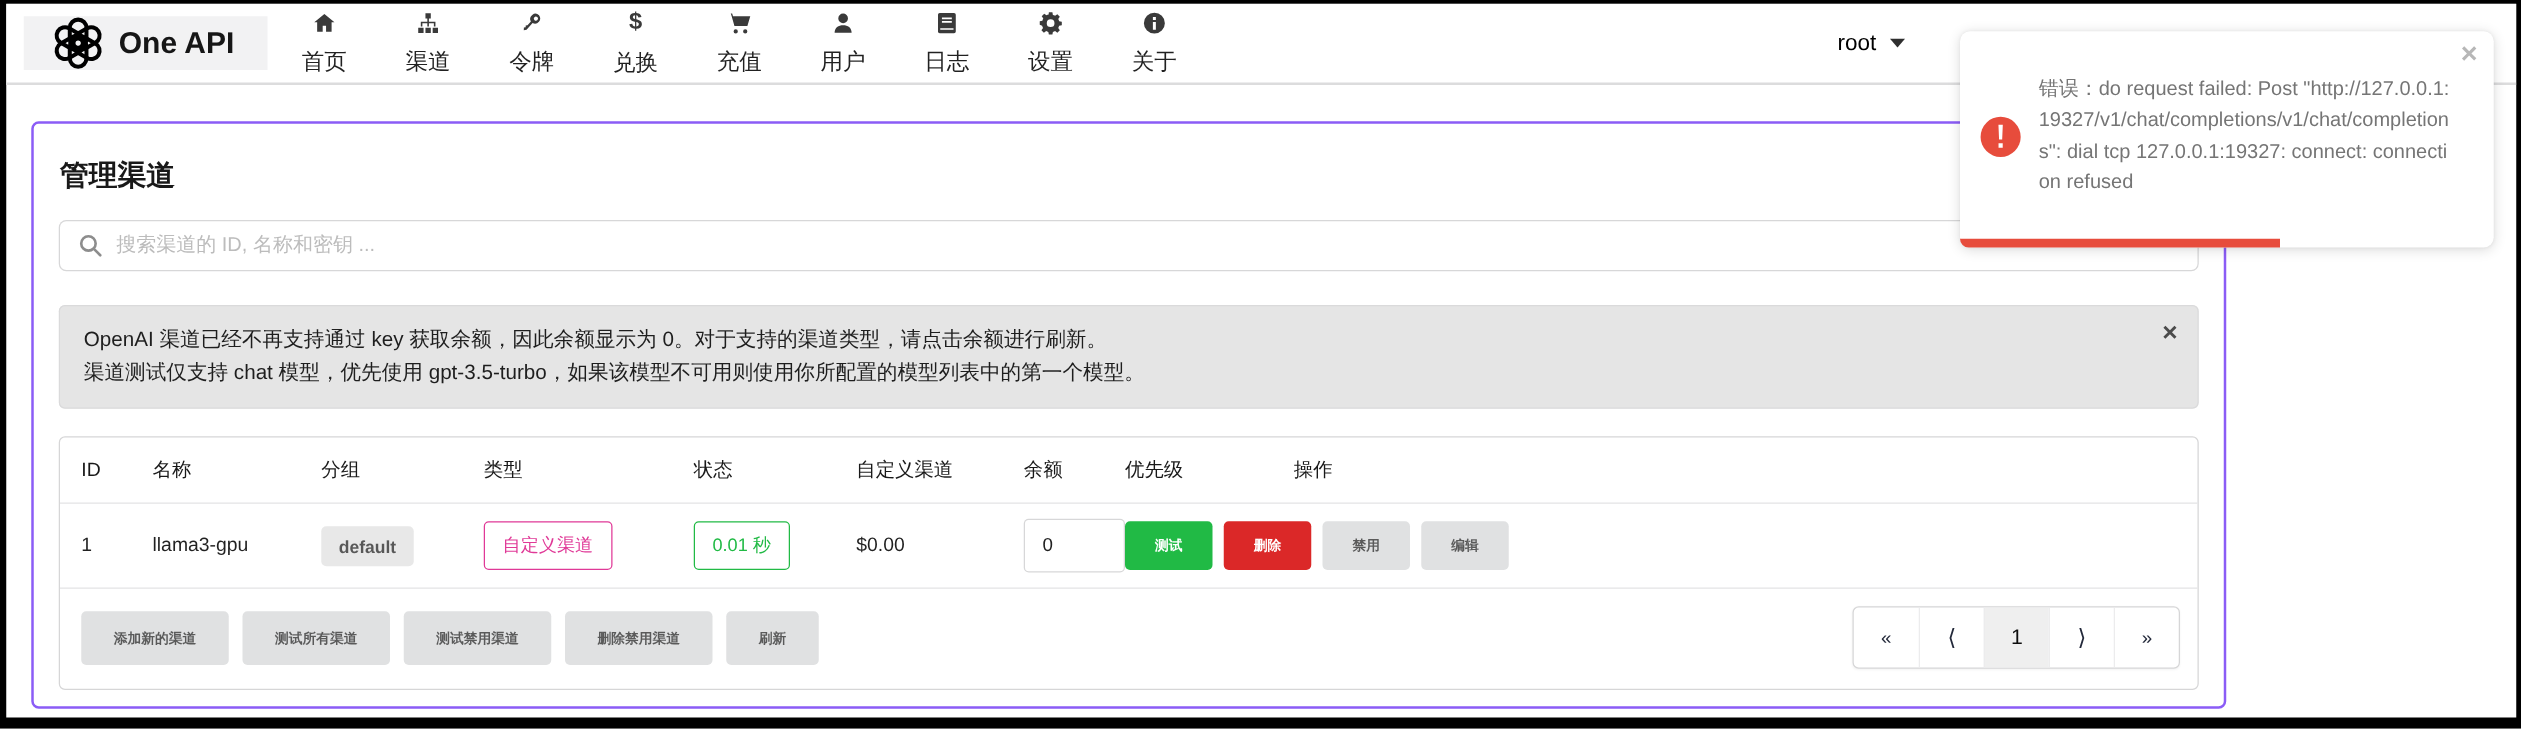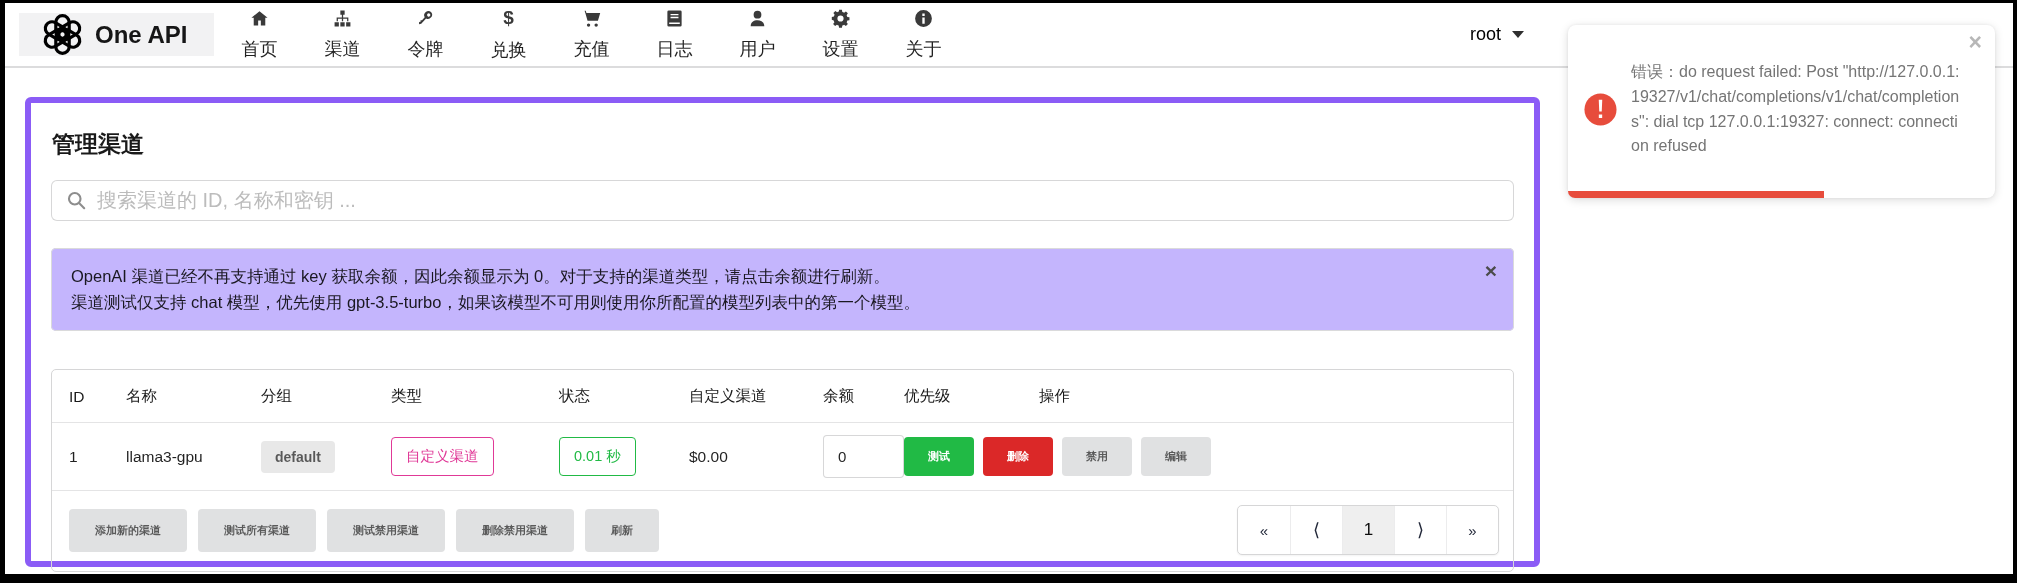--- a/index.html
+++ b/index.html
@@ -64,47 +64,47 @@
     color:#b7b7b7; font-size:23px; font-weight:bold; line-height:1; cursor:pointer;
   }
   .toast-progress {
     position:absolute; left:0; bottom:0; height:7px; width:60%;
     background:#e74c3c; border-bottom-left-radius:8px;
   }
 
   
   .card {
     position:absolute; left:20px; top:94px;
-    width:1515px; height:470px;
+    width:1756px; height:470px;
     background:#fff;
-    border:6px solid #8b5cf6; border-radius:6px;
+    border:2px solid #8b5cf6; border-radius:6px;
     padding: 18px 20px 0 20px;
   }
   .page-title { font-size:23px; font-weight:bold; color:rgba(0,0,0,.9); margin:8px 0 20px 1px; }
 
   .search-wrap { position:relative; margin-bottom:27px; }
   .search-input {
     width:100%; height:41px;
     border:1px solid rgba(34,36,38,.18); border-radius:6px;
     padding:0 16px 0 45px;
-    font-size:20px; color:rgba(0,0,0,.87);
+    font-size:16px; color:rgba(0,0,0,.87);
     font-family:"Liberation Sans","DejaVu Sans",sans-serif;
     outline:none;
   }
   .search-input::placeholder { color:#bcbcbc; }
   .search-icon { position:absolute; left:15px; top:10px; }
 
   .notice {
     position:relative;
-    background:#c4b5fd;
+    background:#e5e5e5;
     border-radius:5px;
     box-shadow: inset 0 0 0 1px #dadadb;
     padding:16px 52px 16px 20px;
     font-size:16.5px; line-height:1.55; color:rgba(0,0,0,.87);
-    margin-bottom:38px;
+    margin-bottom:22px;
   }
   .notice-close {
     position:absolute; top:12px; right:17px;
     font-size:21px; font-weight:bold; color:#4b4b4b; line-height:1; cursor:pointer;
   }
 
   
   .table-wrap { border:1px solid #d6d6d7; border-radius:5px; }
   .trow {
     display:grid;
@@ -244,34 +244,34 @@
           <svg viewBox="0 0 24 24">
               <path d="M1 2.2h3.7l.9 2.8H23l-2.9 9.9H7L4.2 5.1l-.9-2.9zM8.3 18.2a2.15 2.15 0 1 1 0 4.3 2.15 2.15 0 0 1 0-4.3zM17.9 18.2a2.15 2.15 0 1 1 0 4.3 2.15 2.15 0 0 1 0-4.3z"></path>
             </svg>
         </span>
         <span>充值</span>
       </div>
 
       <div class="nav-item">
         <span class="nav-ico">
           <svg viewBox="0 0 24 24">
+              <path d="M12 2.3a4.9 4.9 0 1 1 0 9.8 4.9 4.9 0 0 1 0-9.8zM3.4 21.7c0-5.1 3.9-7.5 8.6-7.5s8.6 2.4 8.6 7.5z"></path>
+            </svg>
+        </span>
+        <span>用户</span>
+      </div>
+
+      <div class="nav-item">
+        <span class="nav-ico">
+          <svg viewBox="0 0 24 24">
               <path d="M4.8 1.8h14.4A1.8 1.8 0 0 1 21 3.6v16.8a1.8 1.8 0 0 1-1.8 1.8H4.8A1.8 1.8 0 0 1 3 20.4V3.6a1.8 1.8 0 0 1 1.8-1.8z"></path>
               <path fill="#fff" d="M7 6.2h10V8H7zM7 9.8h10v1.8H7zM5.3 17.2h13.4v1.6H5.3z"></path>
             </svg>
         </span>
         <span>日志</span>
-      </div>
-
-      <div class="nav-item">
-        <span class="nav-ico">
-          <svg viewBox="0 0 24 24">
-              <path d="M12 2.3a4.9 4.9 0 1 1 0 9.8 4.9 4.9 0 0 1 0-9.8zM3.4 21.7c0-5.1 3.9-7.5 8.6-7.5s8.6 2.4 8.6 7.5z"></path>
-            </svg>
-        </span>
-        <span>用户</span>
       </div>
 
       <div class="nav-item">
         <span class="nav-ico">
           <svg viewBox="0 0 24 24">
               <path fill-rule="evenodd" d="M10.2 1h3.6l.5 2.7c.8.2 1.5.5 2.2.9l2.3-1.6 2.5 2.5-1.6 2.3c.4.7.7 1.4.9 2.2l2.7.5v3.6l-2.7.5a9 9 0 0 1-.9 2.2l1.6 2.3-2.5 2.5-2.3-1.6a9 9 0 0 1-2.2.9l-.5 2.7h-3.6l-.5-2.7a9 9 0 0 1-2.2-.9l-2.3 1.6-2.5-2.5 1.6-2.3a9 9 0 0 1-.9-2.2L1 13.6v-3.6l2.7-.5c.2-.8.5-1.5.9-2.2L3 5l2.5-2.5 2.3 1.6c.7-.4 1.4-.7 2.2-.9zM12 8.1a3.9 3.9 0 1 0 0 7.8 3.9 3.9 0 0 0 0-7.8z"></path>
             </svg>
         </span>
         <span>设置</span>
       </div>

